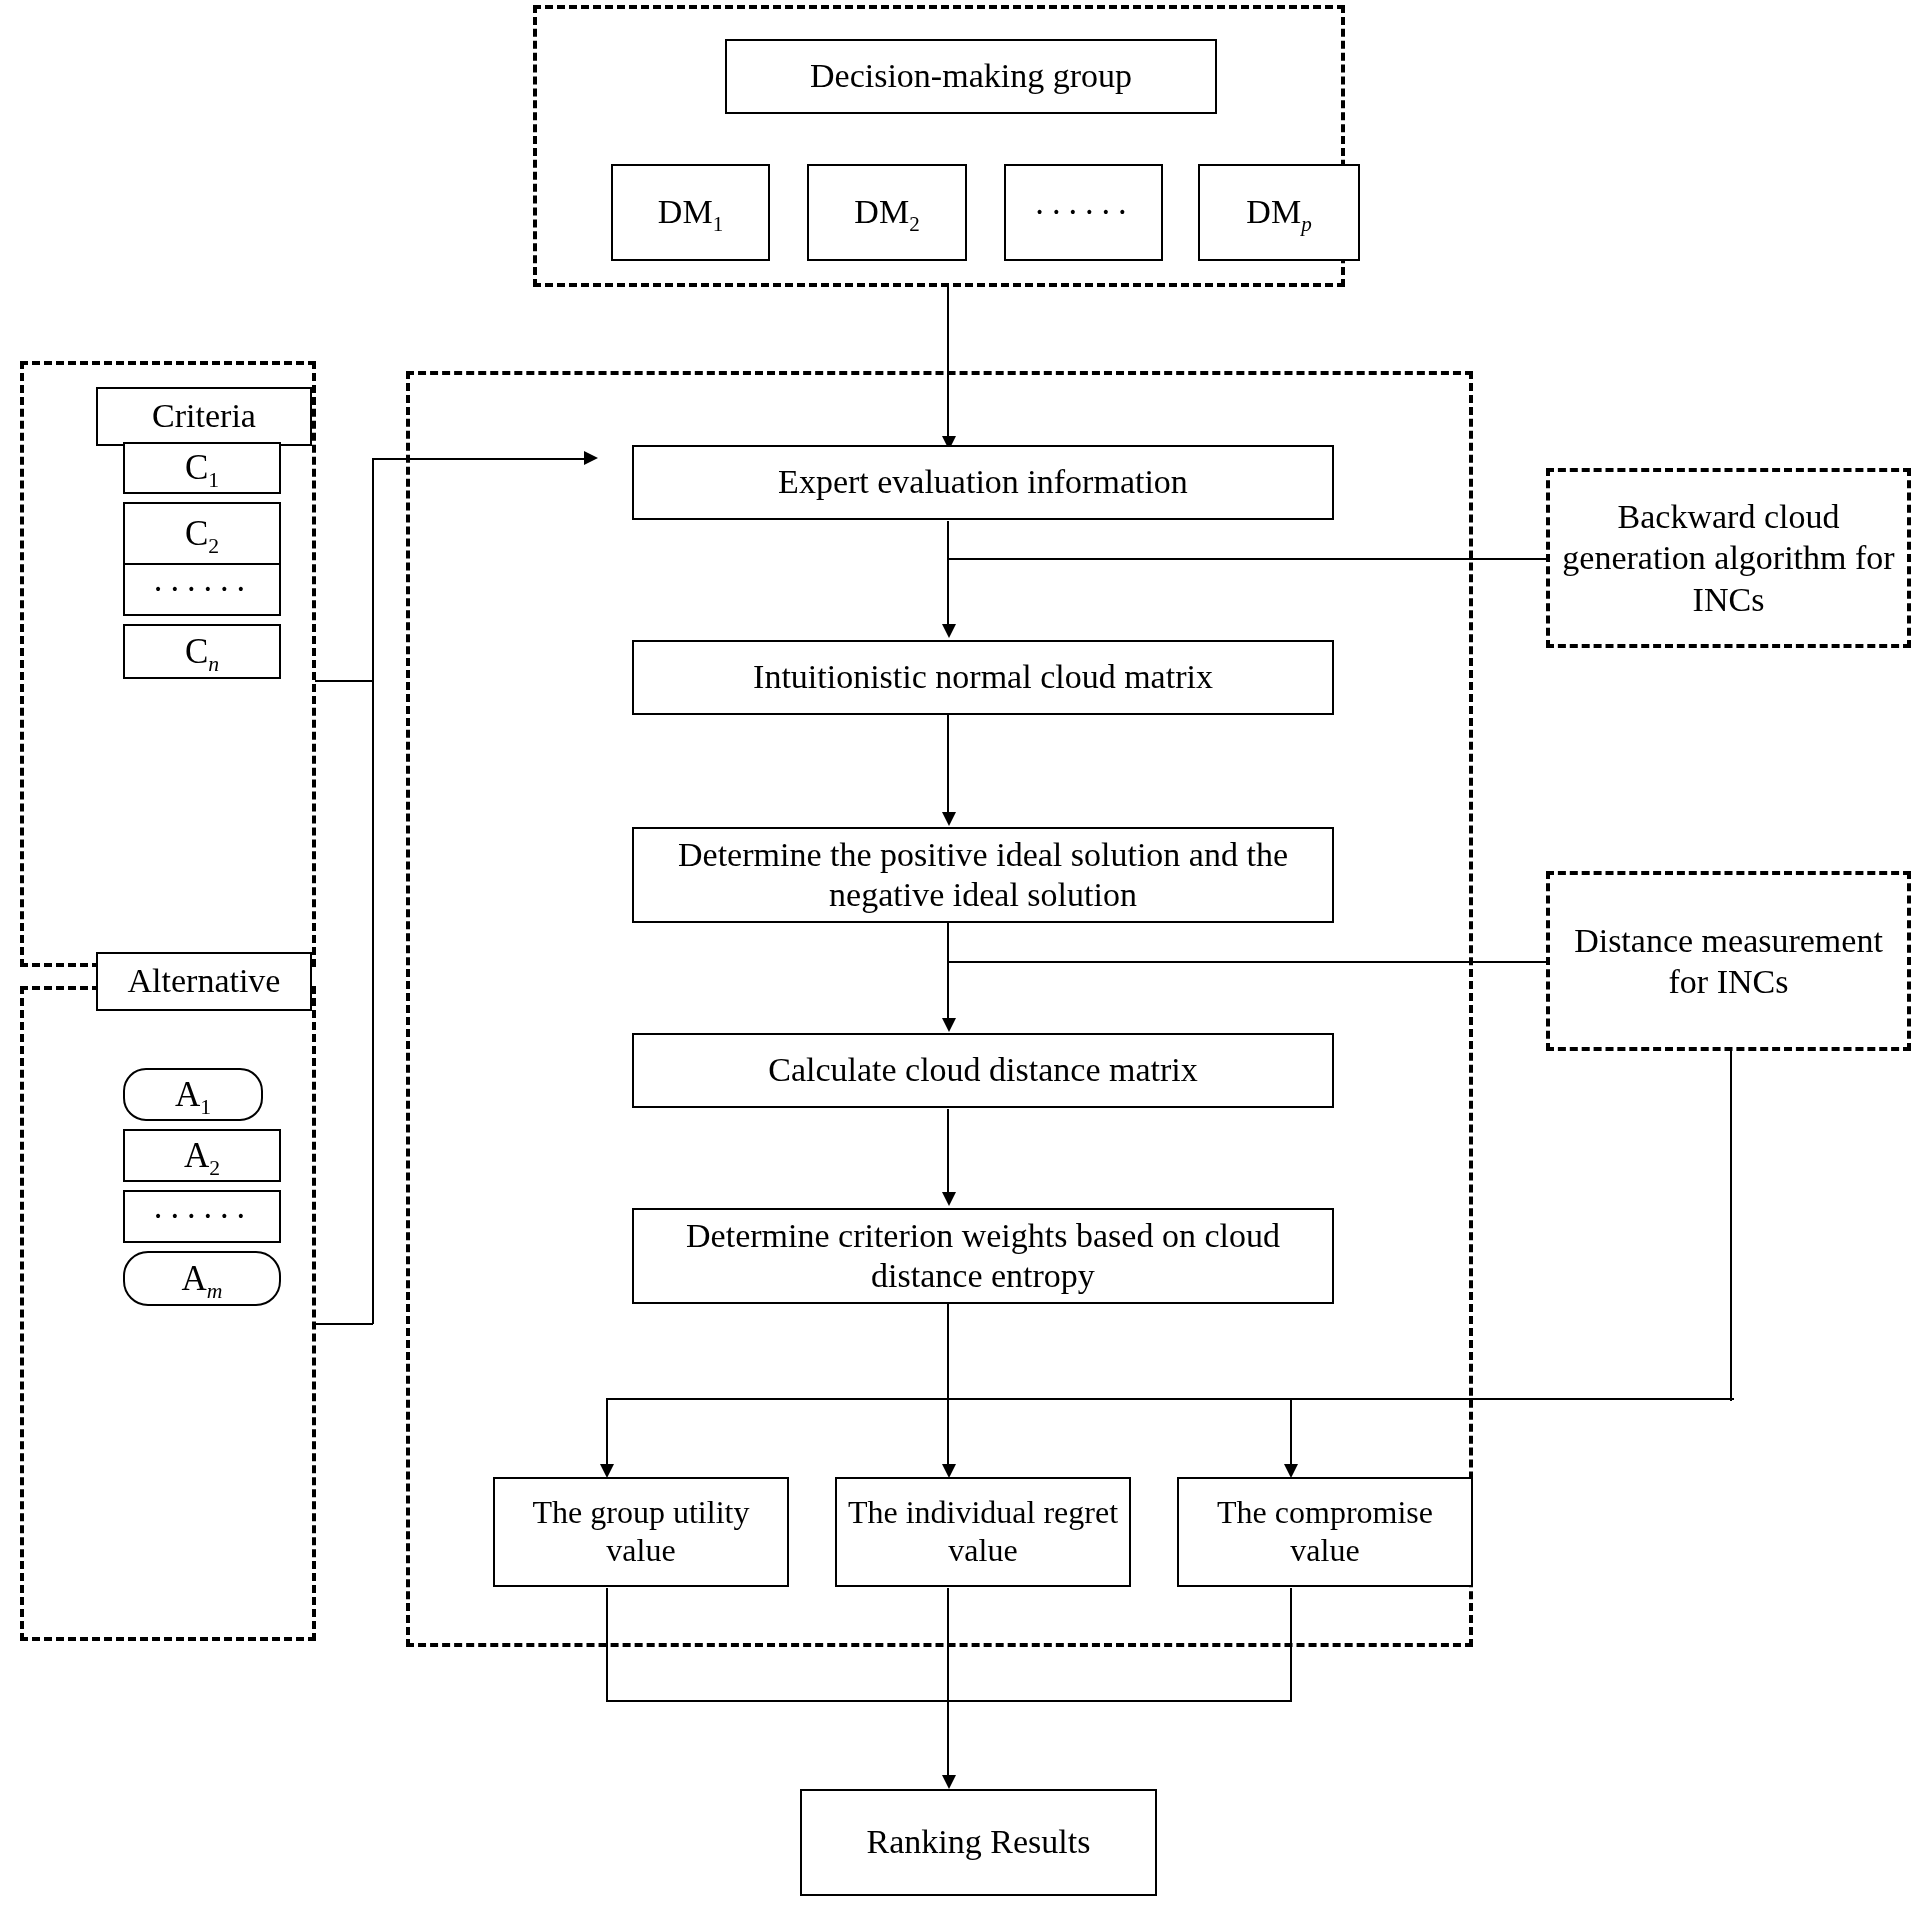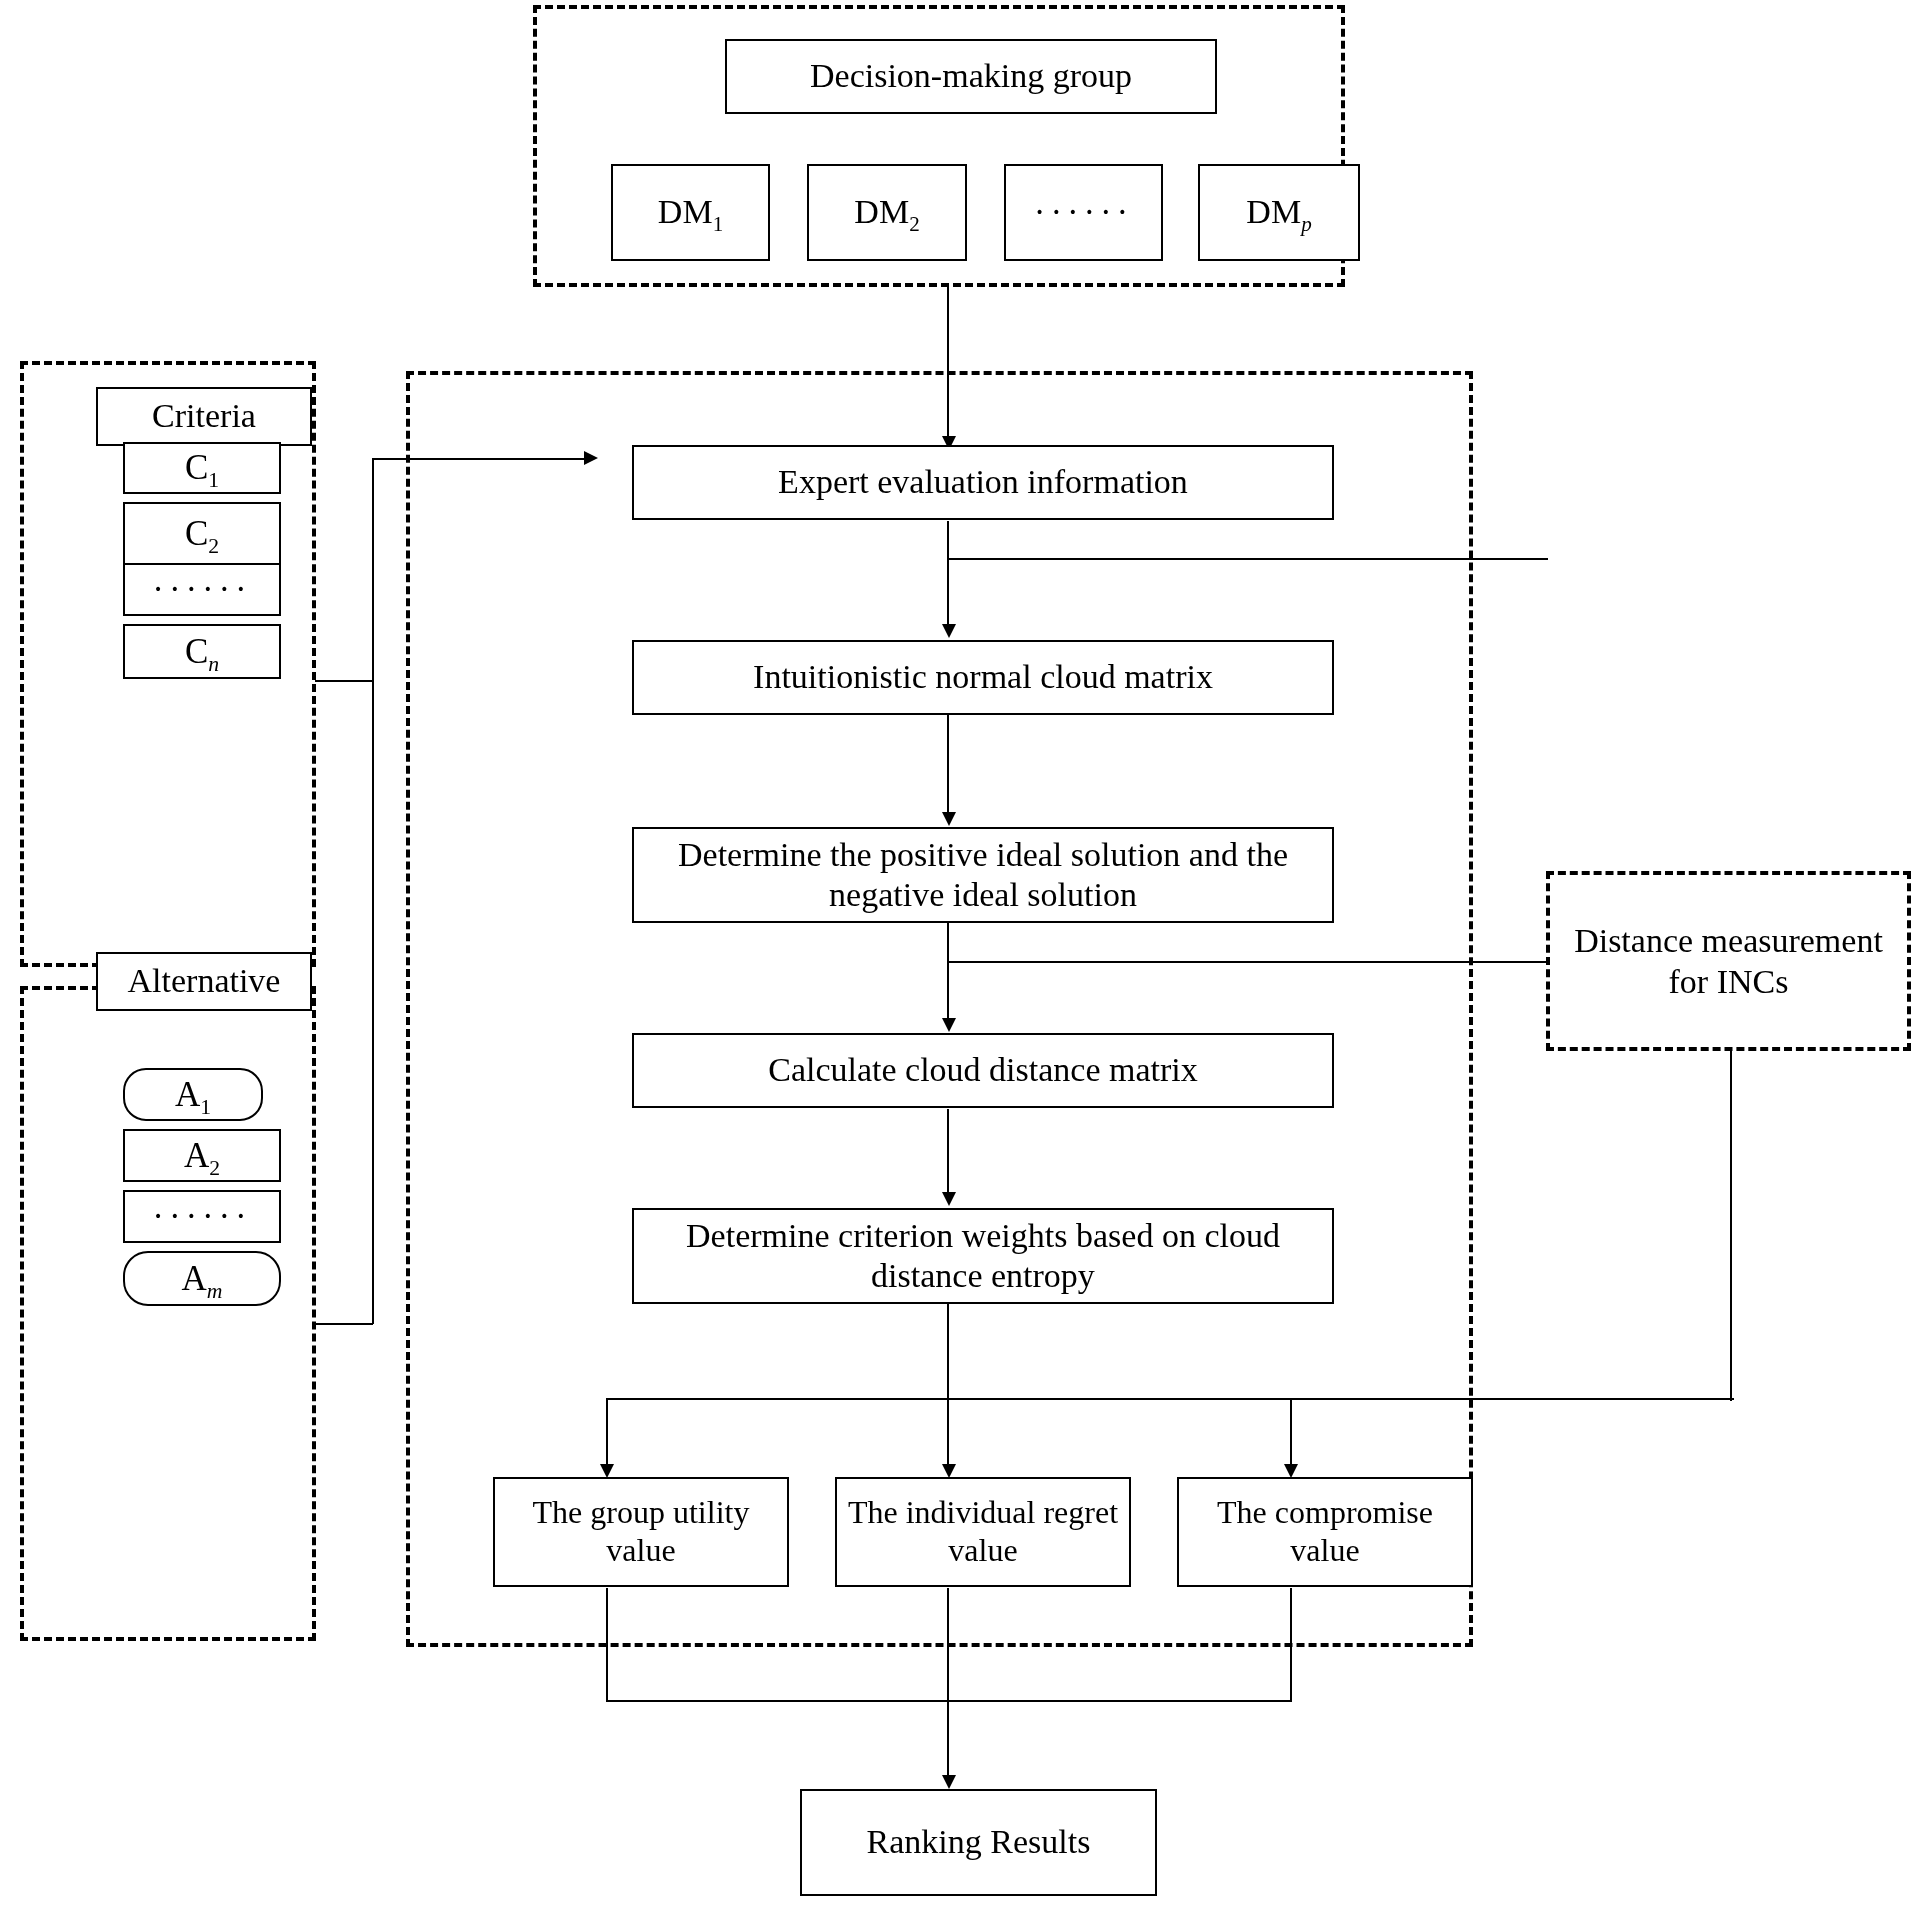--- a/index.html
+++ b/index.html
@@ -186,20 +186,23 @@
 
   <div class="vline" style="left:947px; top:715px; height:98px;"></div>
   <div class="arrow-down" style="left:942px; top:812px;"></div>
 
   <div class="vline" style="left:947px; top:923px; height:96px;"></div>
   <div class="arrow-down" style="left:942px; top:1018px;"></div>
 
   <div class="vline" style="left:947px; top:1109px; height:85px;"></div>
   <div class="arrow-down" style="left:942px; top:1192px;"></div>
 
+  <div class="dashed-node" style="left:1546px; top:468px; width:365px; height:180px;">
+    <span>Backward cloud generation algorithm for INCs</span>
+  </div>
   <div class="hline" style="left:947px; top:558px; width:601px;"></div>
 
   <div class="dashed-node" style="left:1546px; top:871px; width:365px; height:180px;">
     <span>Distance measurement for INCs</span>
   </div>
   <div class="hline" style="left:947px; top:961px; width:601px;"></div>
 
   <div class="vline" style="left:1730px; top:1051px; height:350px;"></div>
   <div class="hline" style="left:947px; top:1398px; width:785px;"></div>
 

